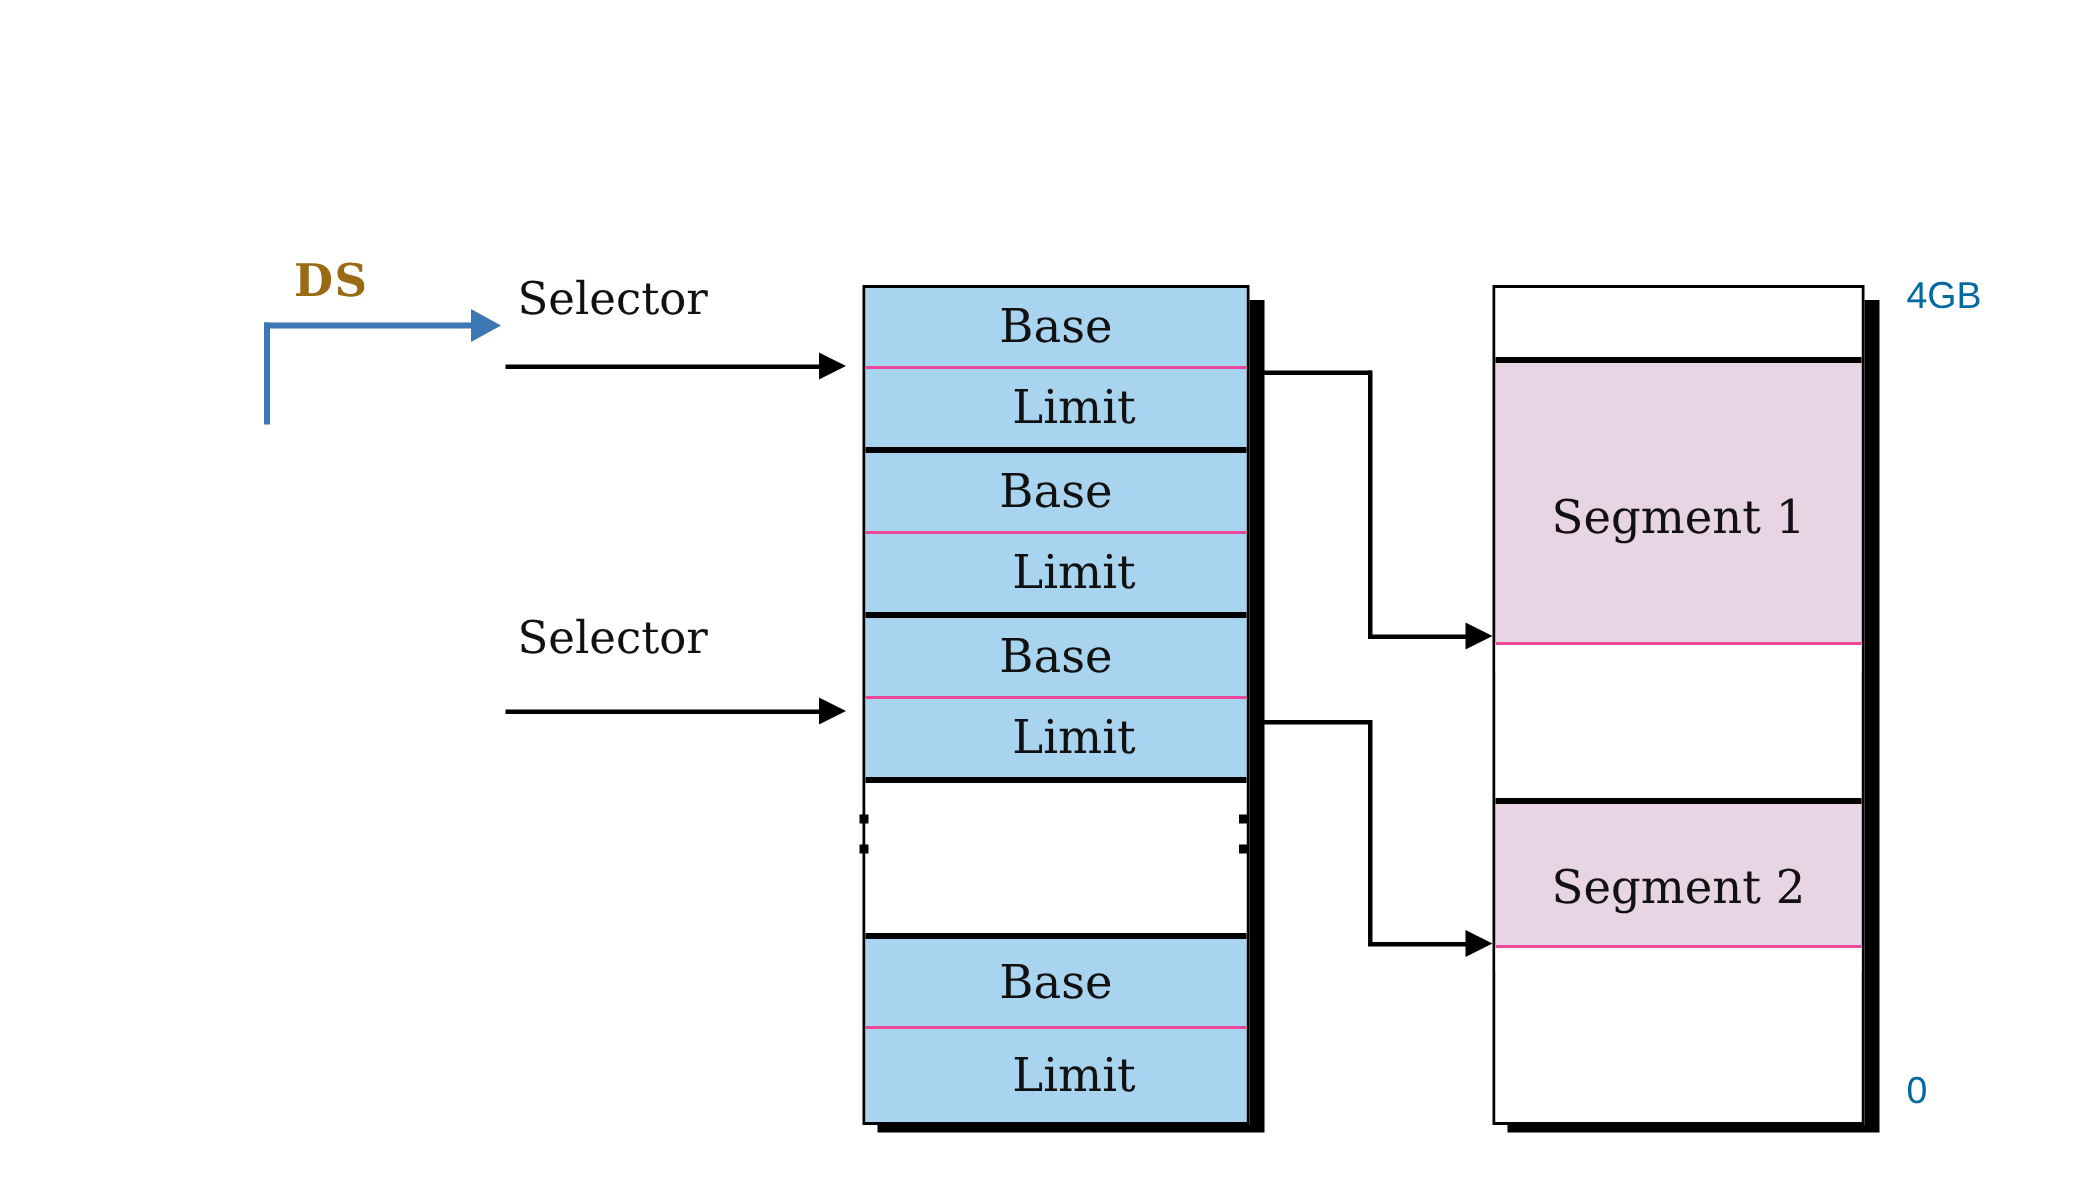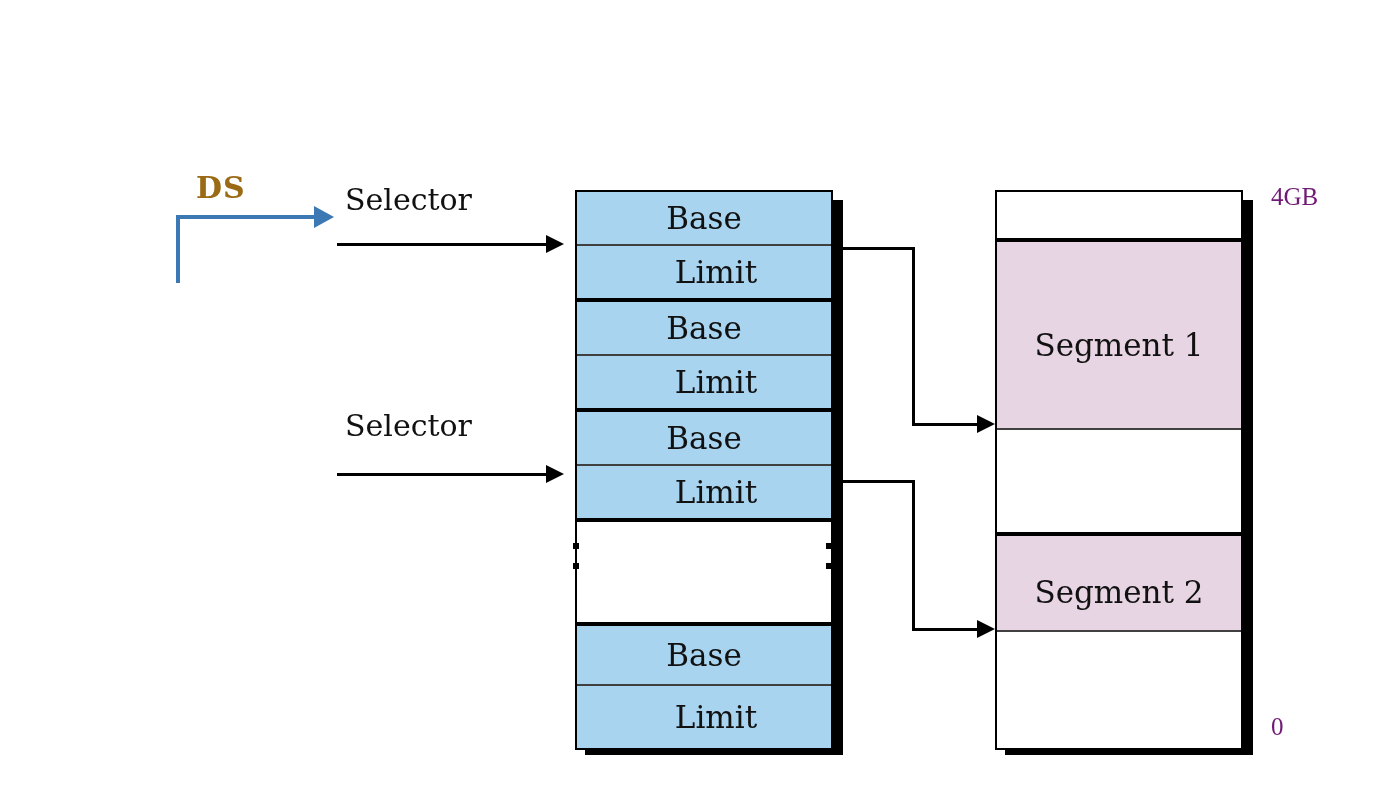--- a/index.html
+++ b/index.html
@@ -28,21 +28,21 @@
   }
   .row{
     position:absolute;left:0;width:100%;box-sizing:border-box;
     display:flex;align-items:center;justify-content:center;
     font-family:"DejaVu Serif",serif;
     font-size:29px;color:#111;
   }
   .rowfill-blue{background:#a8d4ef;}
   .rowfill-pink{background:#e8d5e4;}
   .rowfill-white{background:#ffffff;}
-  .bthin{border-top:2px solid #404040;padding-left:24px;}
+  .bthin{border-top:2px solid #ec4899;padding-left:24px;}
   .bthick{border-top:4px solid #000;}
 
   
   .hline{position:absolute;height:0;border-top:3px solid #000;}
   .vline{position:absolute;width:0;border-left:3px solid #000;}
   .arrowhead{
     position:absolute;width:0;height:0;
     border-top:9px solid transparent;
     border-bottom:9px solid transparent;
     border-left:18px solid #000;
@@ -70,22 +70,22 @@
     font-weight:bold;font-size:30px;color:#9a6b14;
     white-space:nowrap;letter-spacing:1px;
   }
   .mov-label{
     position:absolute;
     font-family:"DejaVu Serif",serif;
     font-size:36px;color:#0000dd;white-space:nowrap;
   }
   .edge-label{
     position:absolute;
-    font-family:Liberation Serif, serif;
-    font-size:25px;color:#701a75;white-space:nowrap;
+    font-family:Liberation Sans, sans-serif;
+    font-size:25px;color:#0369a1;white-space:nowrap;
   }
   .seg-label{
     font-family:"DejaVu Serif",serif;
     font-size:31px;color:#111;
   }
   
   .vdots{
     position:absolute;width:6px;
     display:flex;flex-direction:column;justify-content:space-between;
     align-items:center;

